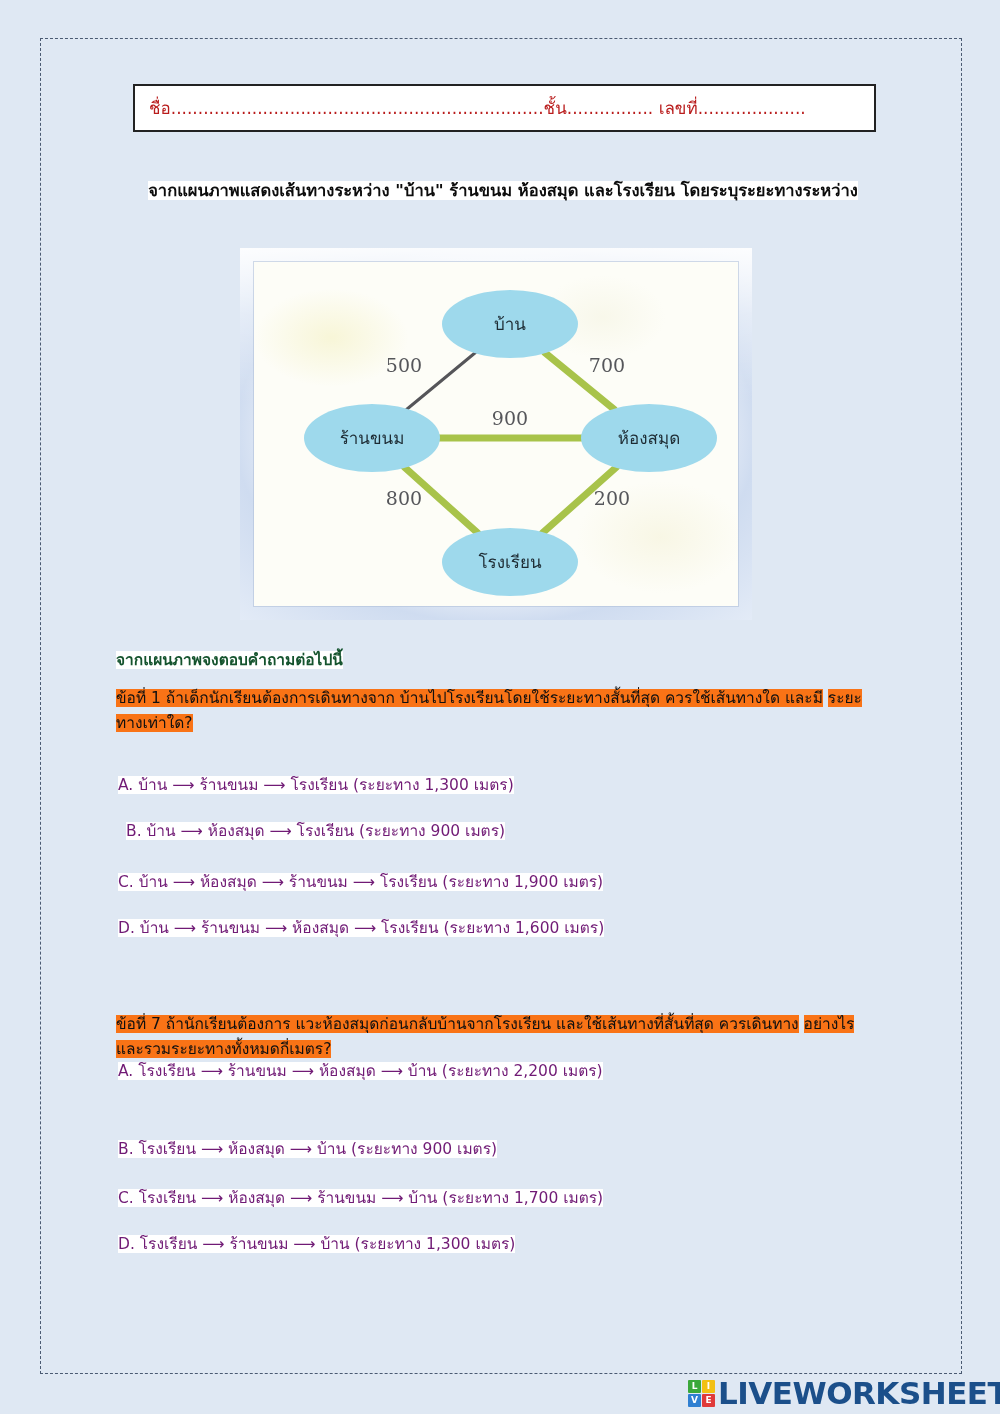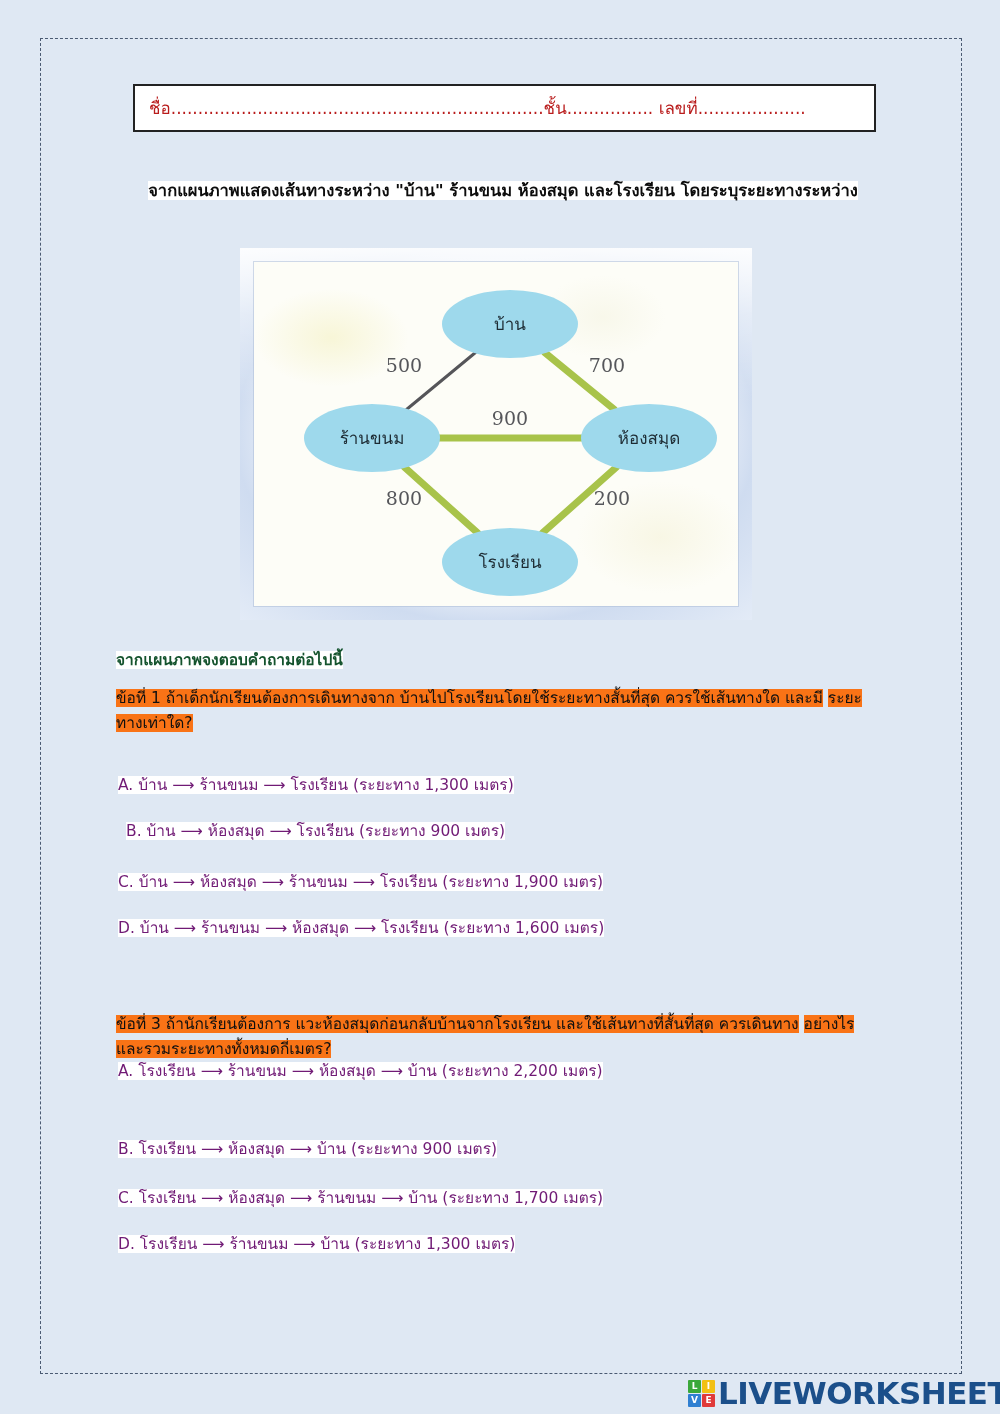--- a/index.html
+++ b/index.html
@@ -244,21 +244,21 @@
   <span class="hl">B. บ้าน ⟶ ห้องสมุด ⟶ โรงเรียน (ระยะทาง 900 เมตร)</span>
 </div>
 <div class="option" style="left:118px; top:871px;">
   <span class="hl">C. บ้าน ⟶ ห้องสมุด ⟶ ร้านขนม ⟶ โรงเรียน (ระยะทาง 1,900 เมตร)</span>
 </div>
 <div class="option" style="left:118px; top:917px;">
   <span class="hl">D. บ้าน ⟶ ร้านขนม ⟶ ห้องสมุด ⟶ โรงเรียน (ระยะทาง 1,600 เมตร)</span>
 </div>
 
 <div class="q-stem" style="left:116px; top:1012px;">
-  <span class="hl">ข้อที่ 3 ถ้านักเรียนต้องการ แวะห้องสมุดก่อนกลับบ้านจากโรงเรียน และใช้เส้นทางที่สั้นที่สุด ควรเดินทาง</span>
+  <span class="hl">ข้อที่ 7 ถ้านักเรียนต้องการ แวะห้องสมุดก่อนกลับบ้านจากโรงเรียน และใช้เส้นทางที่สั้นที่สุด ควรเดินทาง</span>
   <span class="hl">อย่างไร และรวมระยะทางทั้งหมดกี่เมตร?</span>
 </div>
 
 <div class="option" style="left:118px; top:1060px;">
   <span class="hl">A. โรงเรียน ⟶ ร้านขนม ⟶ ห้องสมุด ⟶ บ้าน (ระยะทาง 2,200 เมตร)</span>
 </div>
 <div class="option" style="left:118px; top:1138px;">
   <span class="hl">B. โรงเรียน ⟶ ห้องสมุด ⟶ บ้าน (ระยะทาง 900 เมตร)</span>
 </div>
 <div class="option" style="left:118px; top:1187px;">

